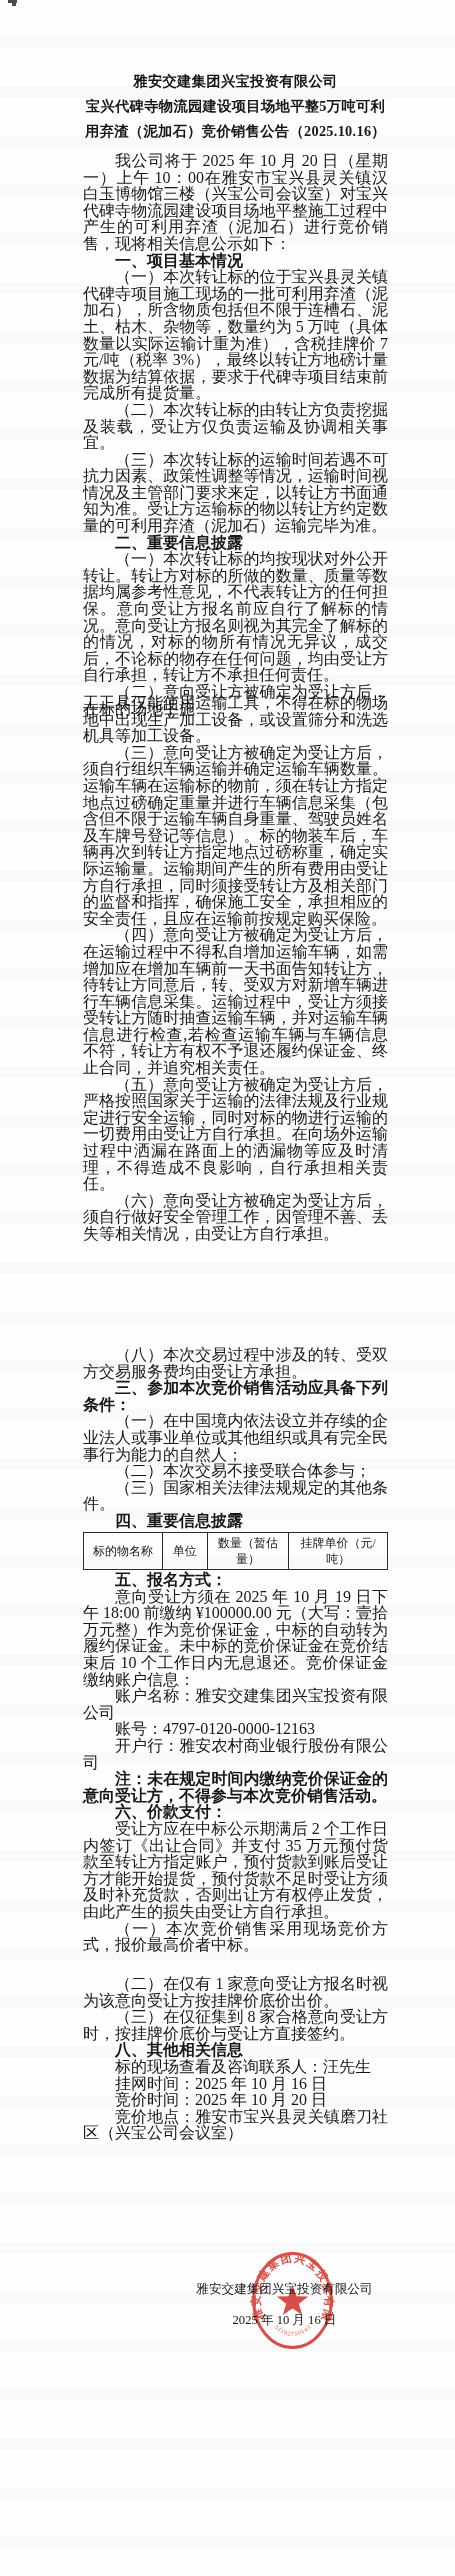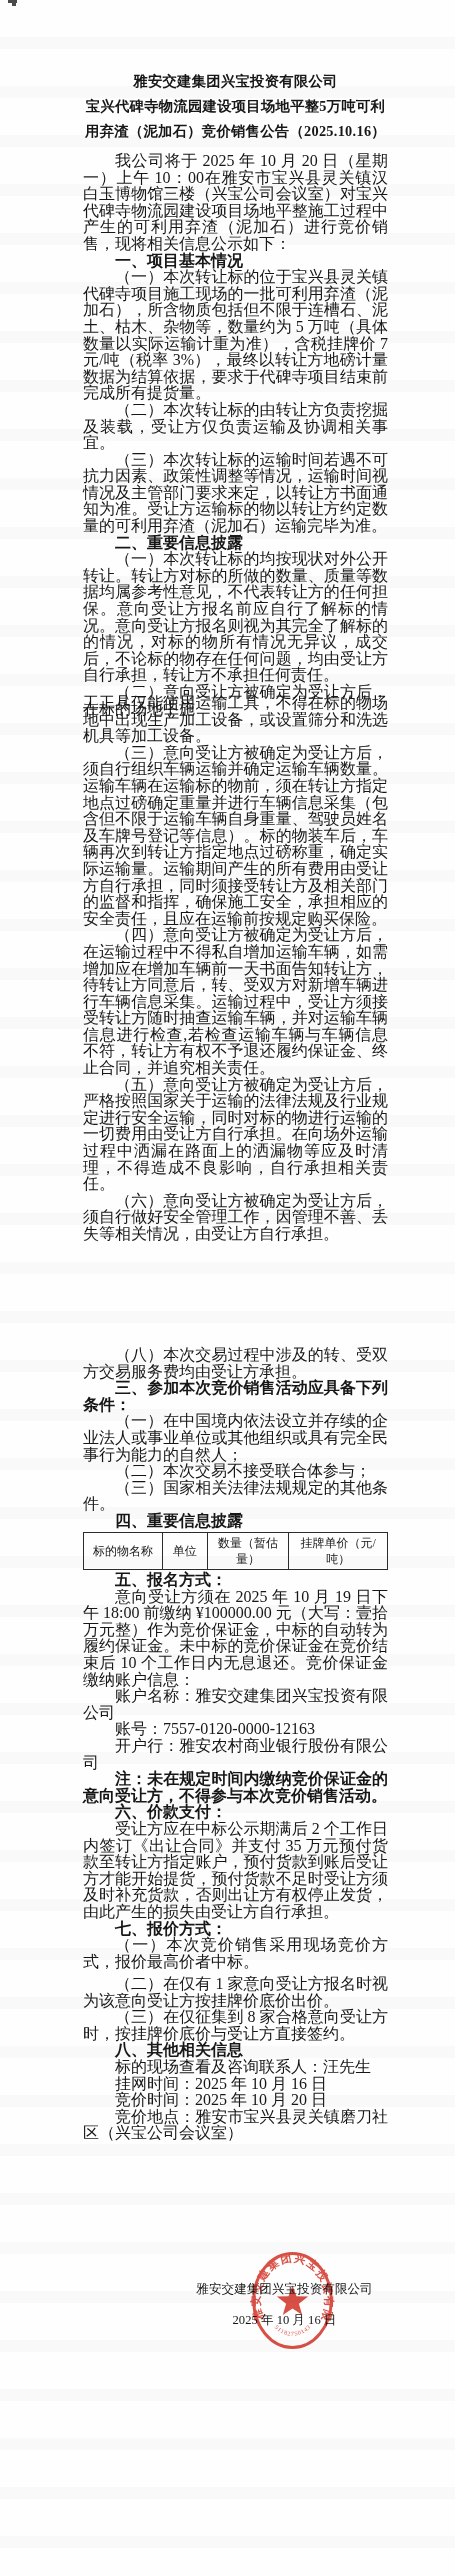--- a/index.html
+++ b/index.html
@@ -99,26 +99,25 @@
         <th class="col2">单位</th>
         <th class="col3">数量（暂估量）</th>
         <th class="col4">挂牌单价（元/吨）</th>
       </tr>
     </tbody>
       </table>
 
     <p class="body ind bold">五、报名方式：</p>
     <p class="body ind">意向受让方须在 2025 年 10 月 19 日下午 18:00 前缴纳 ¥100000.00 元（大写：壹拾万元整）作为竞价保证金，中标的自动转为履约保证金。未中标的竞价保证金在竞价结束后 10 个工作日内无息退还。竞价保证金缴纳账户信息：</p>
     <p class="body ind">账户名称：雅安交建集团兴宝投资有限公司</p>
-    <p class="body ind">账号：7557-0120-0000-12163</p>
+    <p class="body ind">账号：4797-0120-0000-12163</p>
     <p class="body ind">开户行：雅安农村商业银行股份有限公司</p>
     <p class="body ind bold">注：未在规定时间内缴纳竞价保证金的意向受让方，不得参与本次竞价销售活动。</p>
     <p class="body ind bold">六、价款支付：</p>
     <p class="body ind">受让方应在中标公示期满后 2 个工作日内签订《出让合同》并支付 35 万元预付货款至转让方指定账户，预付货款到账后受让方才能开始提货，预付货款不足时受让方须及时补充货款，否则出让方有权停止发货，由此产生的损失由受让方自行承担。</p>
-    <p class="body ind bold">七、报价方式：</p>
     <p class="body ind">（一）本次竞价销售采用现场竞价方式，报价最高价者中标。</p>
   </div>
 
   <div class="page p4">
     <p class="body ind">（二）在仅有 1 家意向受让方报名时视为该意向受让方按挂牌价底价出价。</p>
     <p class="body ind">（三）在仅征集到 8 家合格意向受让方时，按挂牌价底价与受让方直接签约。</p>
     <p class="body ind bold">八、其他相关信息</p>
     <p class="body ind">标的现场查看及咨询联系人：汪先生</p>
     <p class="body ind gap">挂网时间：2025 年 10 月 16 日</p>
     <p class="body ind gap">竞价时间：2025 年 10 月 20 日</p>

